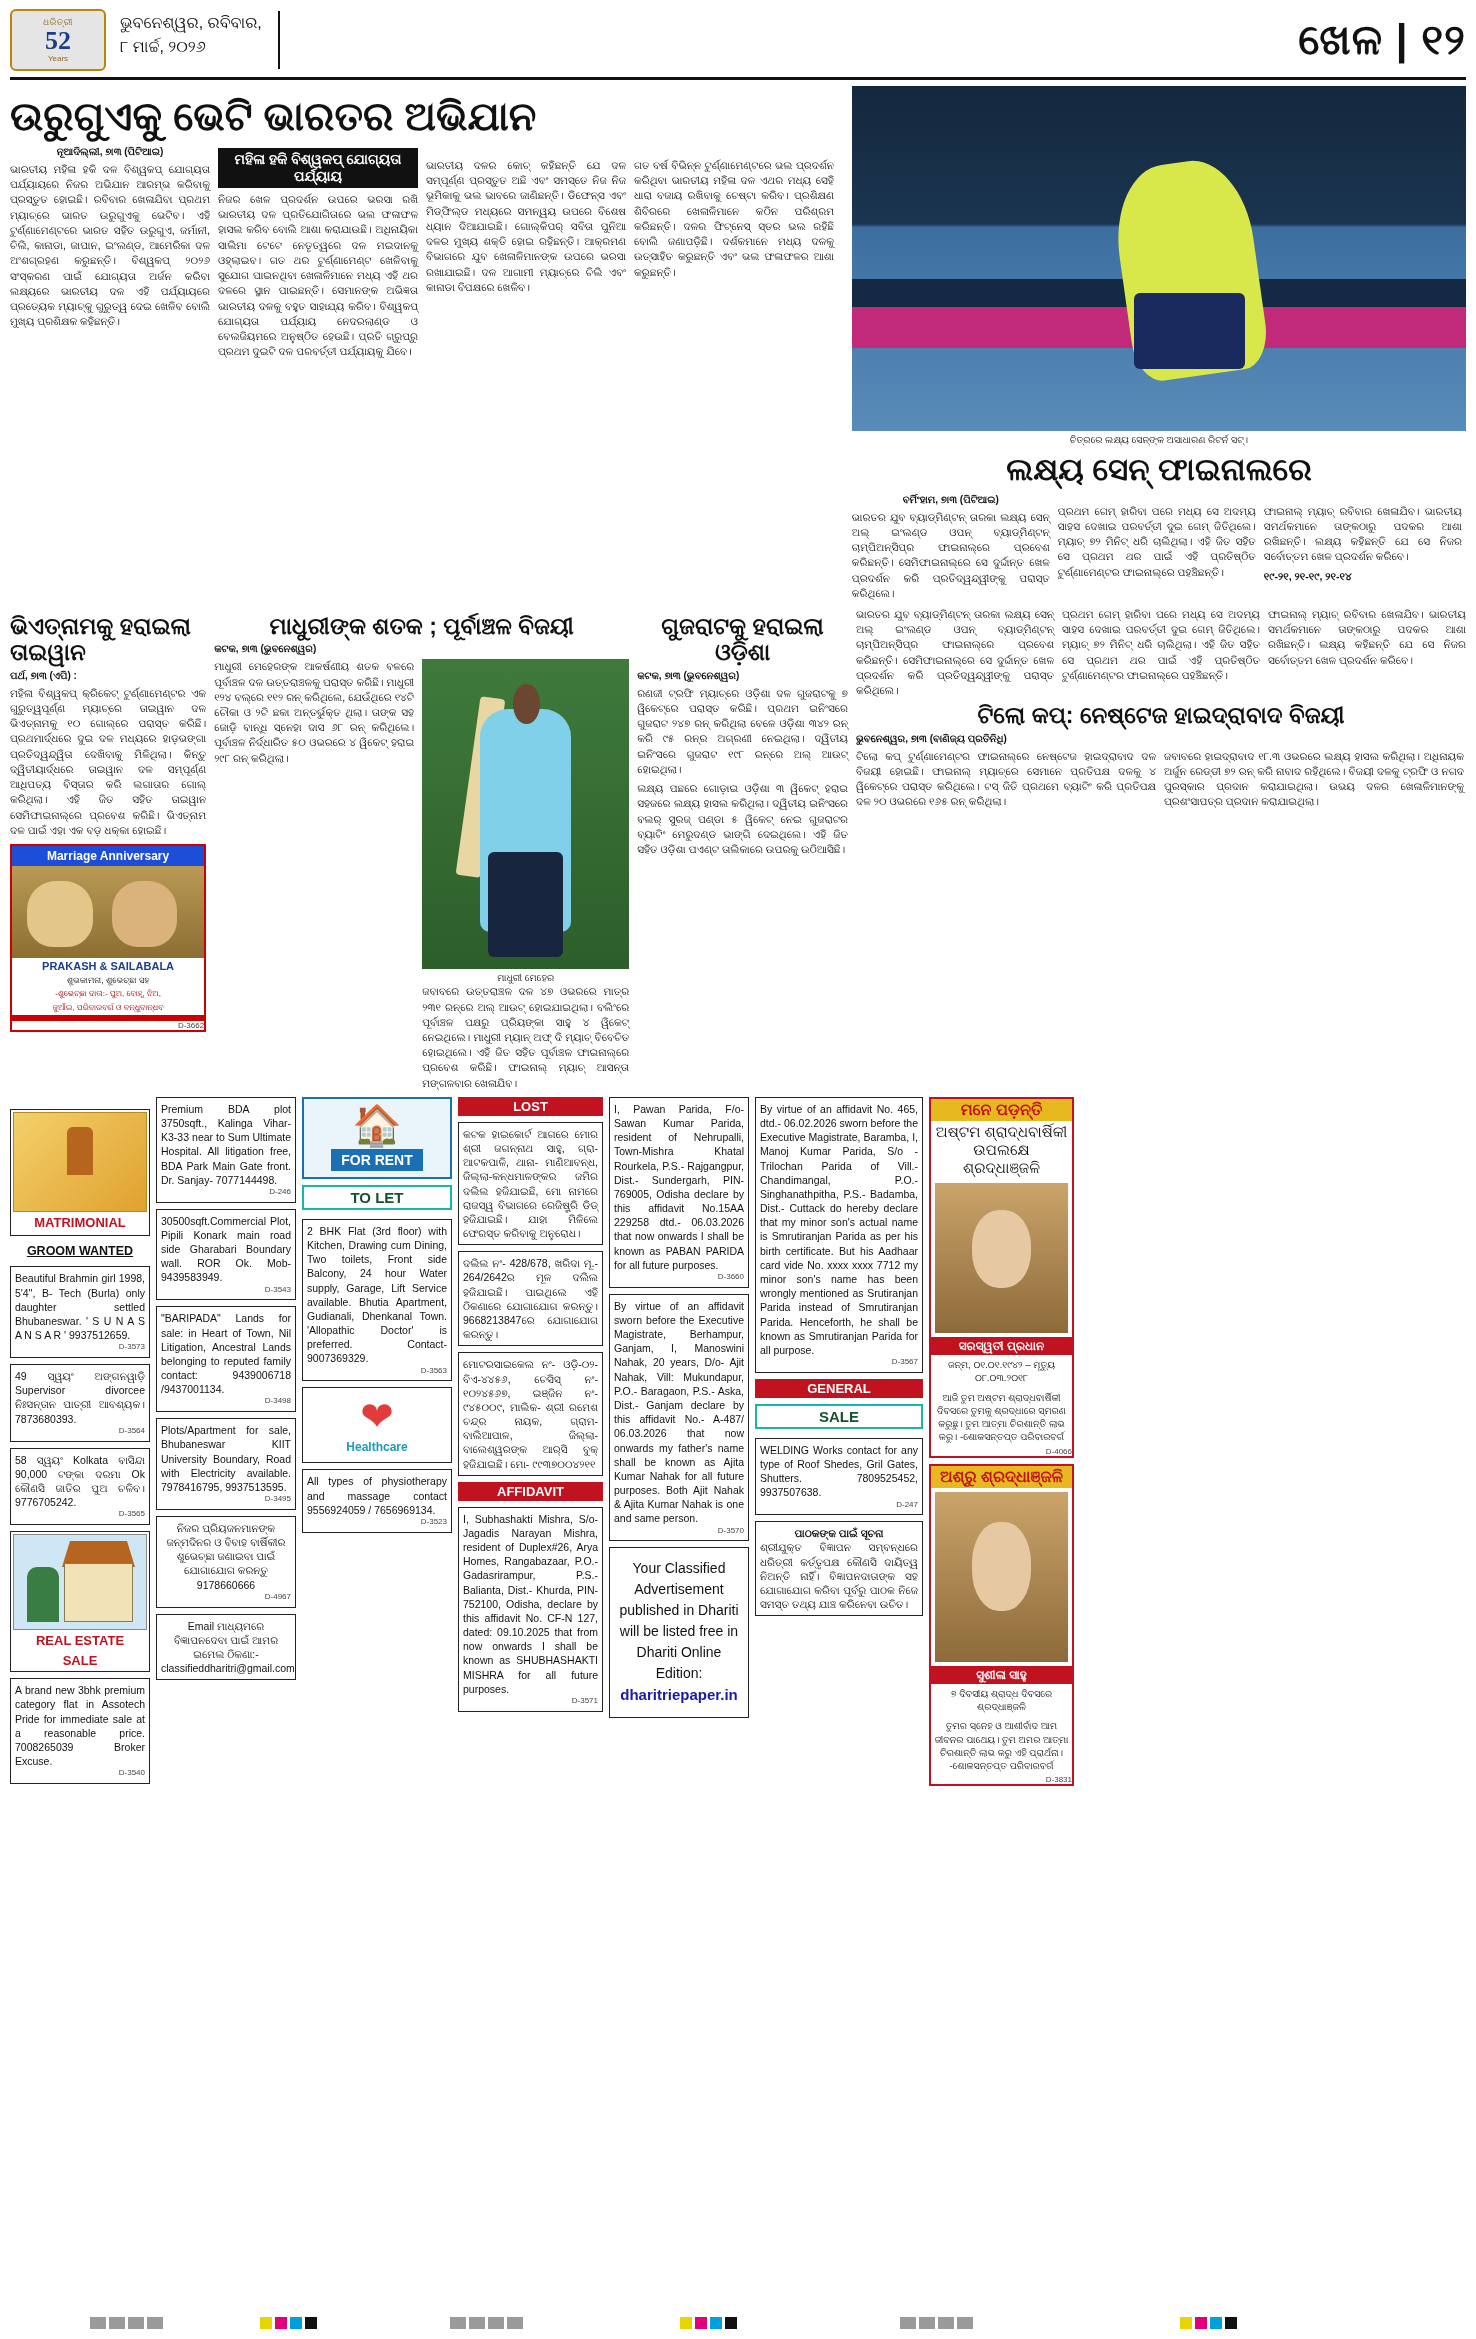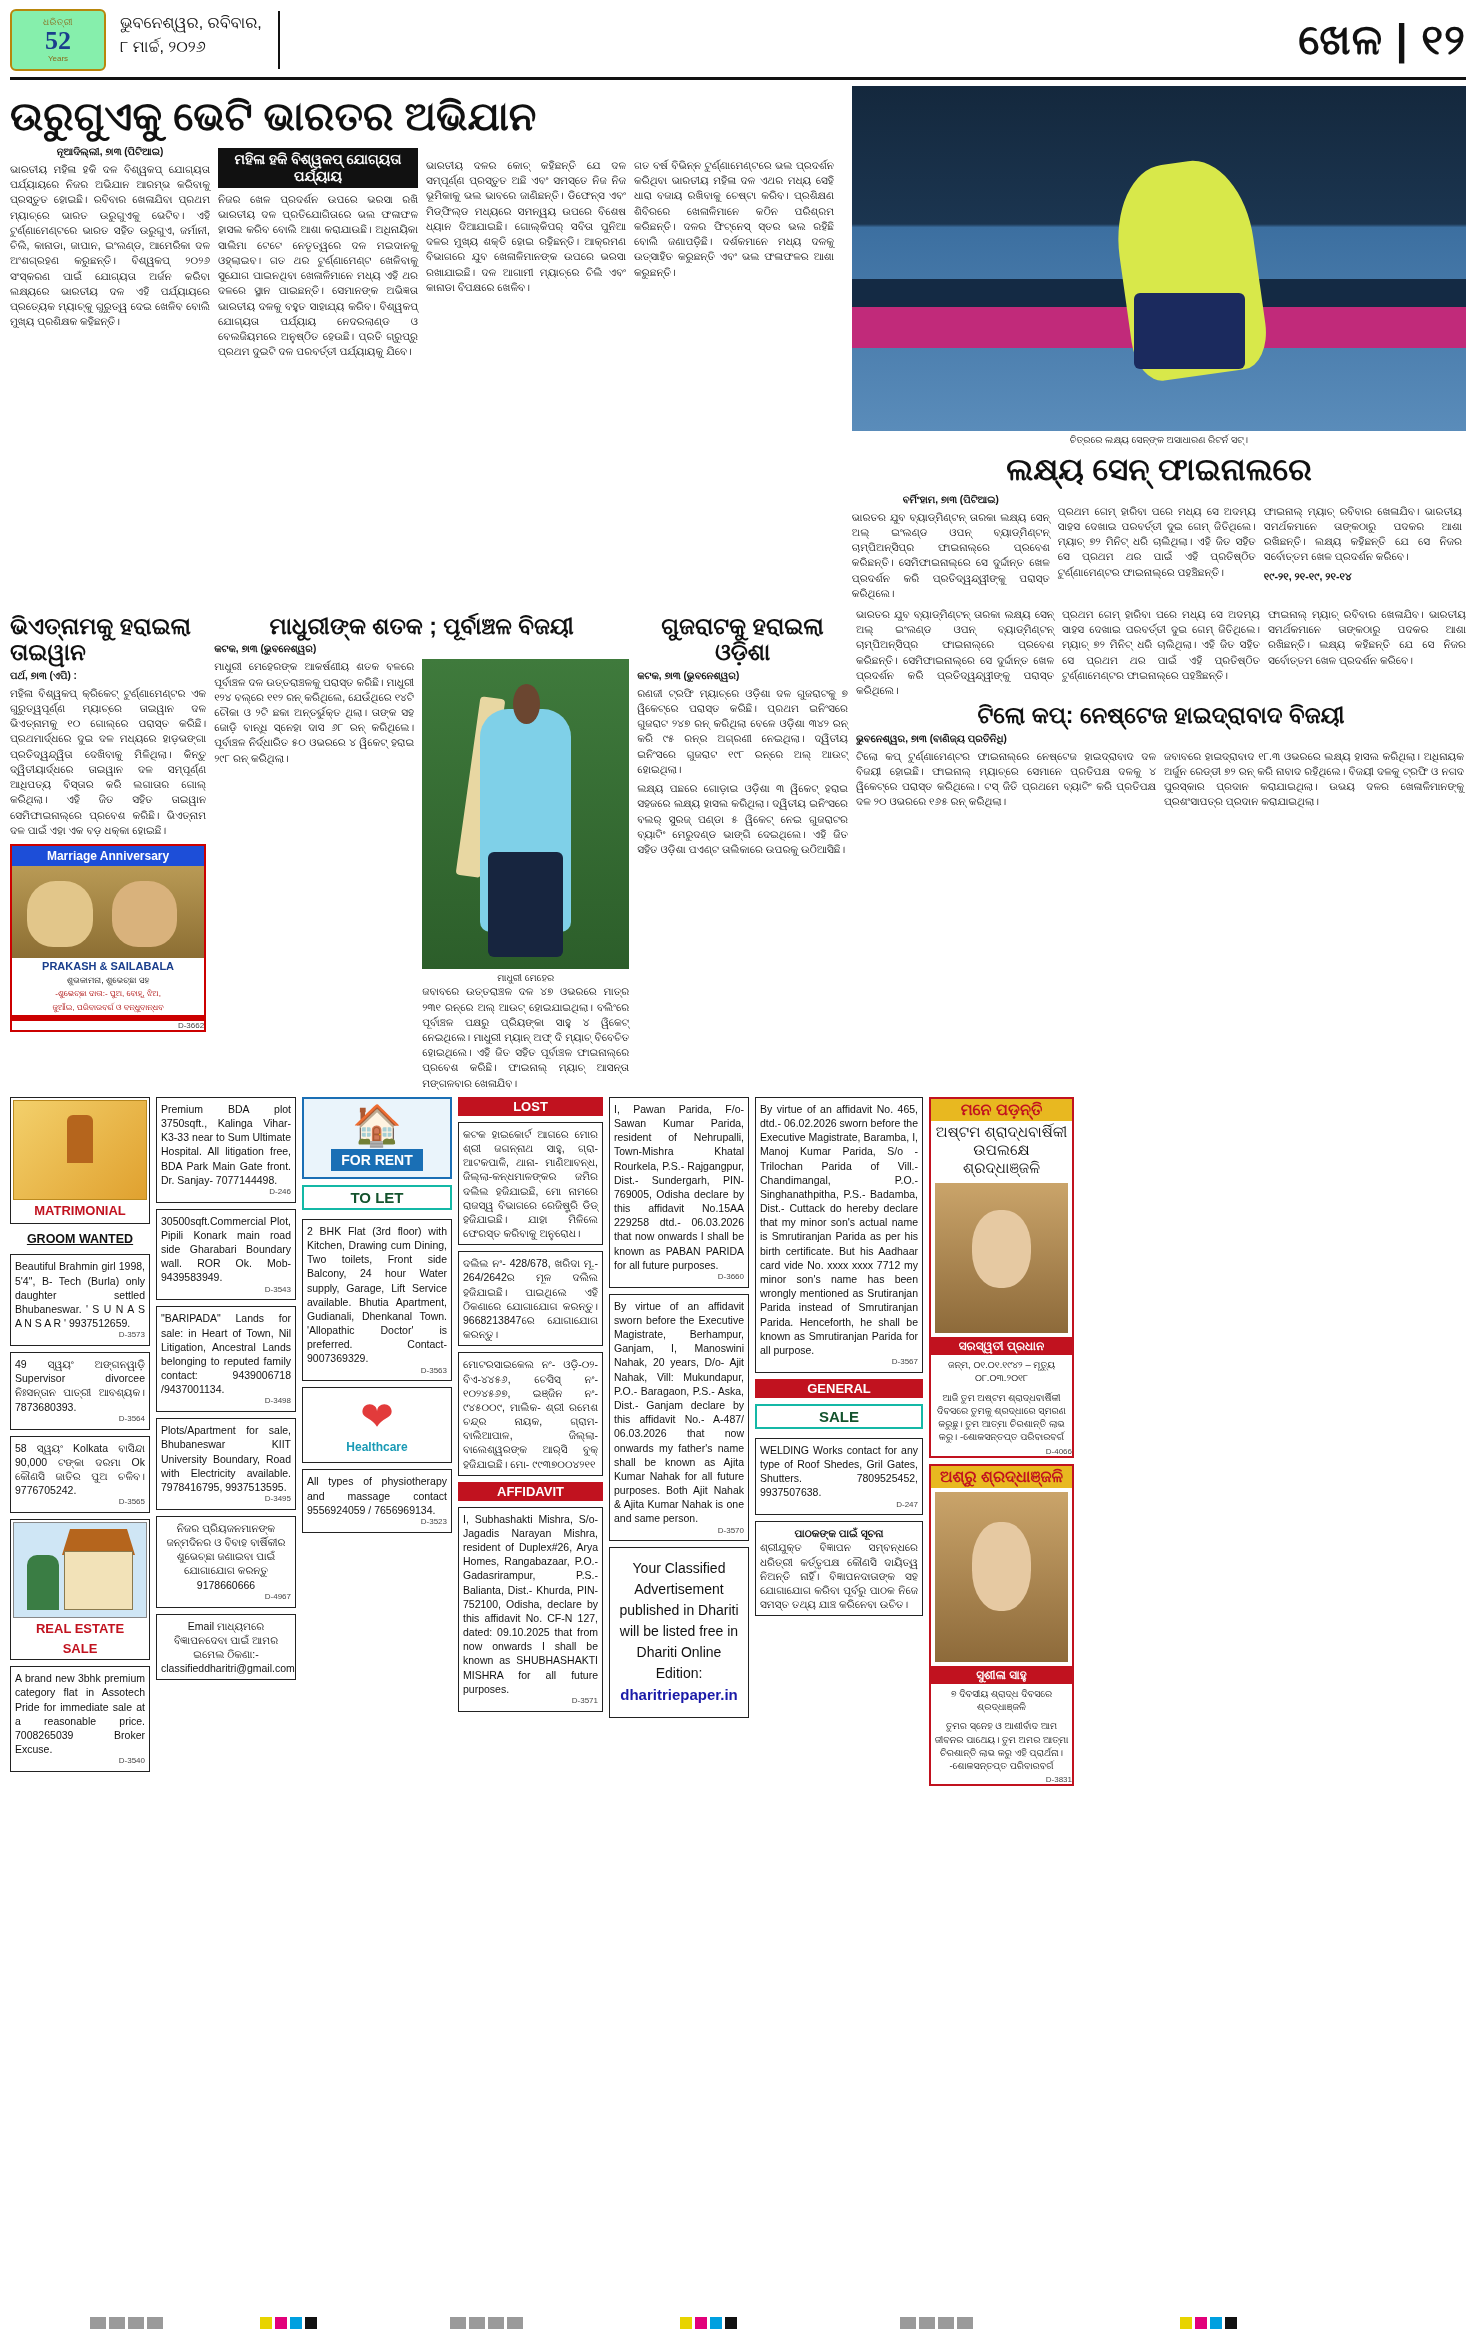--- a/index.html
+++ b/index.html
@@ -8,21 +8,21 @@
     width:1476px; height:2339px;
     background:#ffffff;
     font-family:"Liberation Sans", sans-serif;
     color:#111;
     position:relative;
   }
   .page { width:1476px; height:2339px; position:relative; padding:8px 10px; }
 
   
   .masthead { display:flex; align-items:center; border-bottom:3px solid #111; padding-bottom:6px; height:72px; }
-  .logo-badge { width:96px; height:62px; border:2px solid #b8860b; border-radius:6px; display:flex; flex-direction:column; align-items:center; justify-content:center; background:#86efac; }
+  .logo-badge { width:96px; height:62px; border:2px solid #b8860b; border-radius:6px; display:flex; flex-direction:column; align-items:center; justify-content:center; background:#e5e5e5; }
   .logo-badge .top { font-size:9px; color:#8a6d1f; letter-spacing:.5px;}
   .logo-badge .num { font-size:26px; font-weight:bold; color:#1a3e8c; line-height:1; font-family:"Liberation Serif", serif;}
   .logo-badge .yrs { font-size:8px; color:#8a6d1f; }
   .mast-place { margin-left:14px; font-size:16px; line-height:1.5; border-right:2px solid #111; padding-right:16px; height:58px;}
   .mast-right { margin-left:auto; font-size:42px; font-weight:bold; letter-spacing:1px; }
   .hl { font-weight:bold; }
 
   .cols { display:flex; gap:8px; }
   .col { }
 
@@ -243,21 +243,21 @@
         <div class="col" style="width:300px;">
           <div class="body-txt">ଜବାବରେ ହାଇଦ୍ରାବାଦ ୧୮.୩ ଓଭରରେ ଲକ୍ଷ୍ୟ ହାସଲ କରିଥିଲା। ଅଧିନାୟକ ଅର୍ଜୁନ ରେଡ୍ଡୀ ୭୨ ରନ୍ କରି ନାବାଦ ରହିଥିଲେ। ବିଜୟୀ ଦଳକୁ ଟ୍ରଫି ଓ ନଗଦ ପୁରସ୍କାର ପ୍ରଦାନ କରାଯାଇଥିଲା। ଉଭୟ ଦଳର ଖେଳାଳିମାନଙ୍କୁ ପ୍ରଶଂସାପତ୍ର ପ୍ରଦାନ କରାଯାଇଥିଲା।</div>
         </div>
       </div>
     </div>
   </div>
 
 
   <div class="cgrid">
 
-    <div class="ccol" style="width:140px;">
+    <div class="ccol" style="width:140px;margin-top:12px;">
       <div class="ad" style="padding:2px;">
         <div class="matri-img">
             <div class="lamp"></div>
           </div>
         <div class="matri-label">MATRIMONIAL</div>
       </div>
       <div class="underline-head">GROOM WANTED</div>
       <div class="ad">
         <span>Beautiful Brahmin girl 1998, 5'4", B- Tech (Burla) only daughter settled Bhubaneswar. ' S U N A S A N S A R ' 9937512659.</span>
         <div class="ad-code">D-3573</div>

